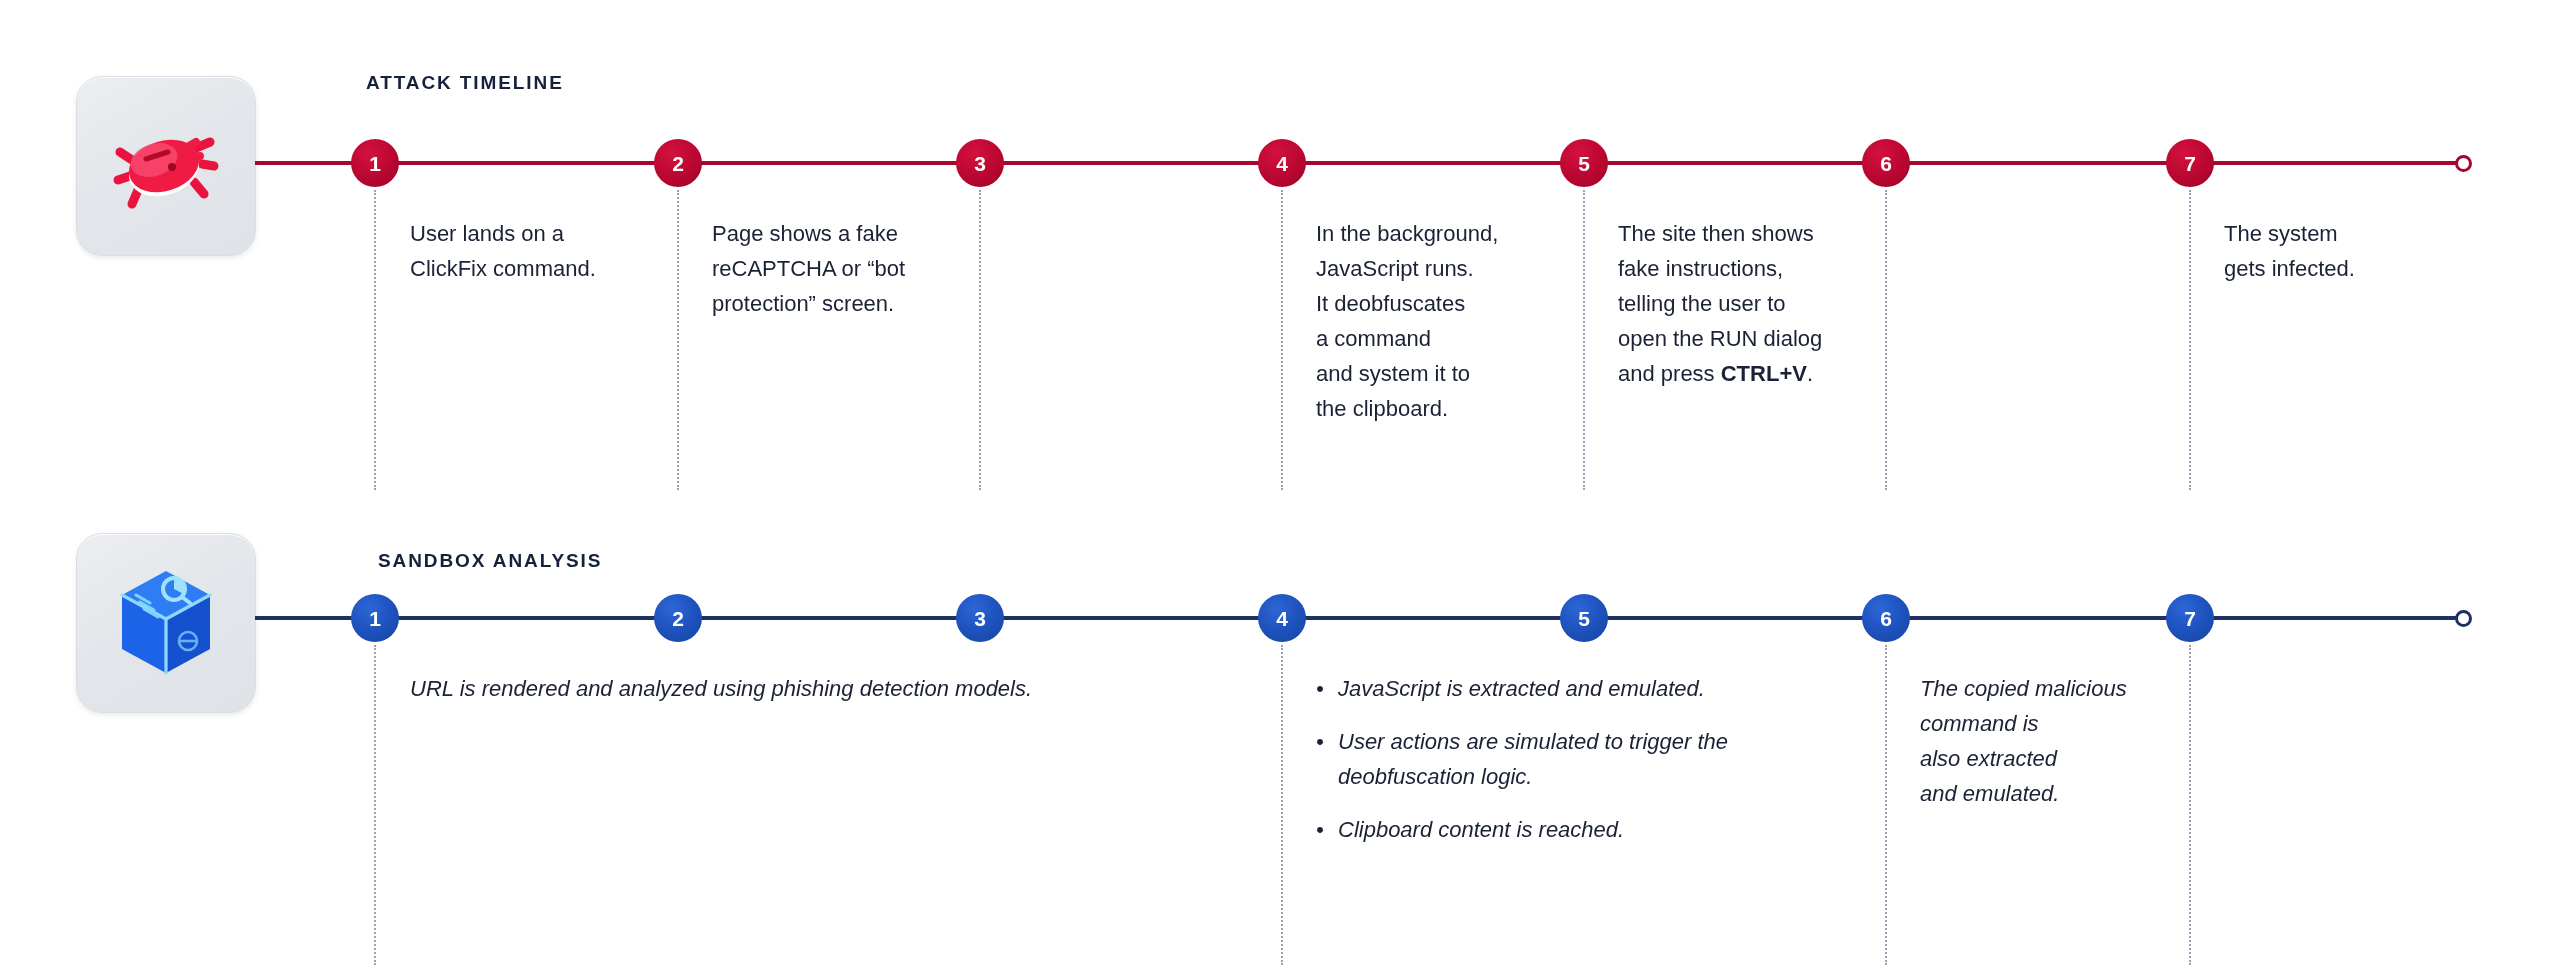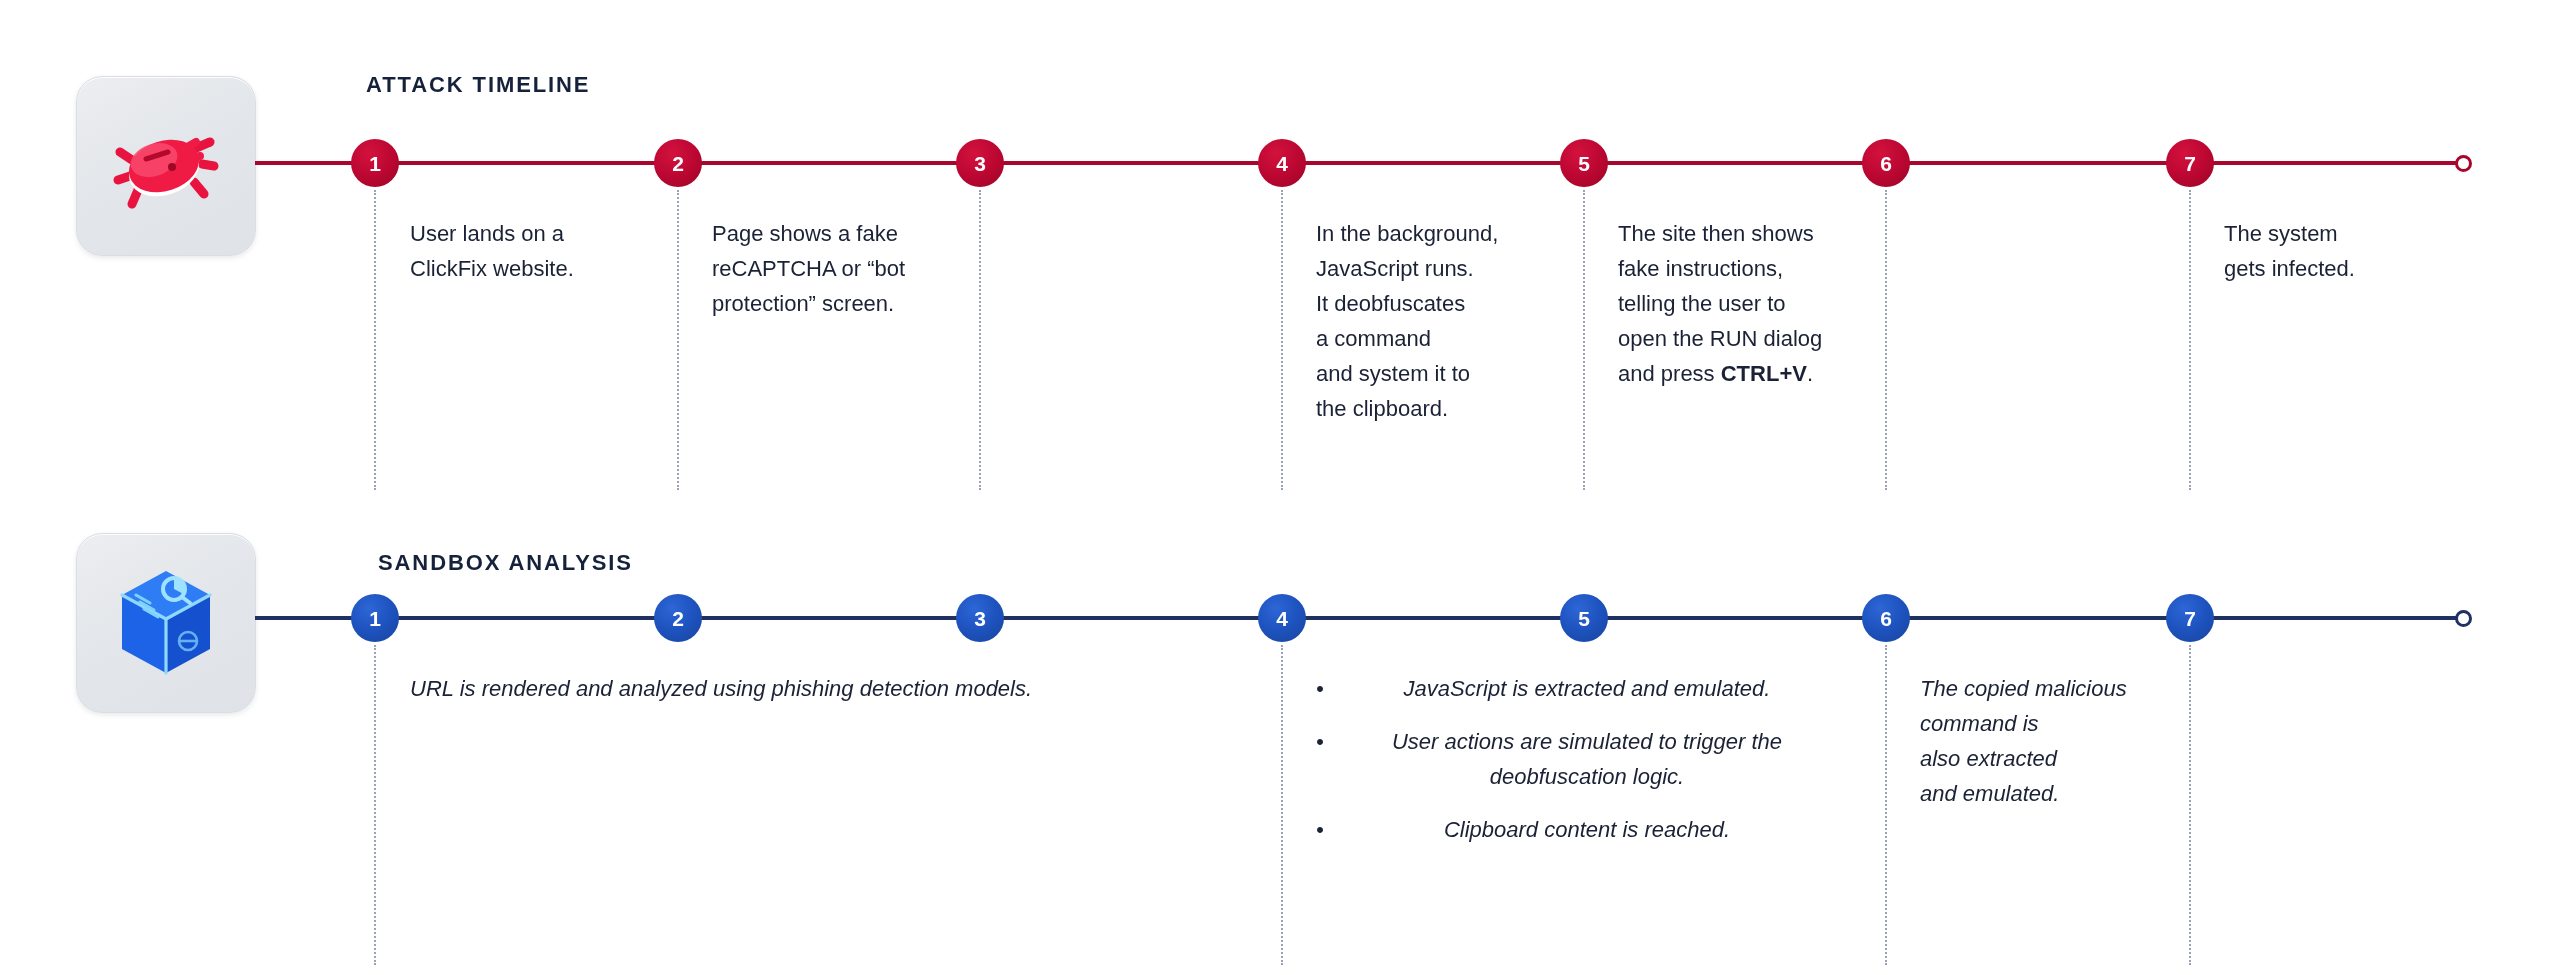--- a/index.html
+++ b/index.html
@@ -36,21 +36,21 @@
     align-items: center;
     justify-content: center;
   }
   .icon-tile.attack { left: 76px; top: 76px; }
   .icon-tile.sandbox { left: 76px; top: 533px; }
   .icon-tile svg { display:block; }
 
   
   .section-title {
     position: absolute;
-    font-size: 22px;
+    font-size: 19px;
     font-weight: 700;
     letter-spacing: 1.9px;
     color: #16213b;
     white-space: nowrap;
   }
   .section-title.attack  { left: 366px; top: 72px; }
   .section-title.sandbox { left: 366px; top: 550px; margin-left: 12px; }
 
   
   .rail {
@@ -115,21 +115,20 @@
   }
   .step-text.attack  { top: 216px; }
   .step-text.sandbox { top: 671px; font-style: italic; }
   .step-text b { font-weight: 700; }
 
   .bullet-list { margin: 0; padding: 0; list-style: none; }
   .bullet-list li {
     position: relative;
     padding-left: 22px;
     margin-bottom: 18px;
-    text-align: center;
   }
   .bullet-list li:last-child { margin-bottom: 0; }
   .bullet-list li::before {
     content: "\2022";
     position: absolute;
     left: 0;
     top: 0;
     font-size: 22px;
     line-height: 35px;
     color: #1b2236;
@@ -177,21 +176,21 @@
 
   <div class="dropper attack" style="left:374px"></div>
   <div class="dropper attack" style="left:677px"></div>
   <div class="dropper attack" style="left:979px"></div>
   <div class="dropper attack" style="left:1281px"></div>
   <div class="dropper attack" style="left:1583px"></div>
   <div class="dropper attack" style="left:1885px"></div>
   <div class="dropper attack" style="left:2189px"></div>
 
   <div class="step-text attack" style="left:410px; width:250px; white-space:pre-line">User lands on a
-ClickFix website.</div>
+ClickFix command.</div>
   <div class="step-text attack" style="left:712px; width:250px; white-space:pre-line">Page shows a fake
 reCAPTCHA or “bot
 protection” screen.</div>
   <div class="step-text attack" style="left:1316px; width:250px; white-space:pre-line">In the background,
 JavaScript runs.
 It deobfuscates
 a command
 and system it to
 the clipboard.</div>
   <div class="step-text attack" style="left:1618px; width:250px; white-space:pre-line"><span>The site then shows

